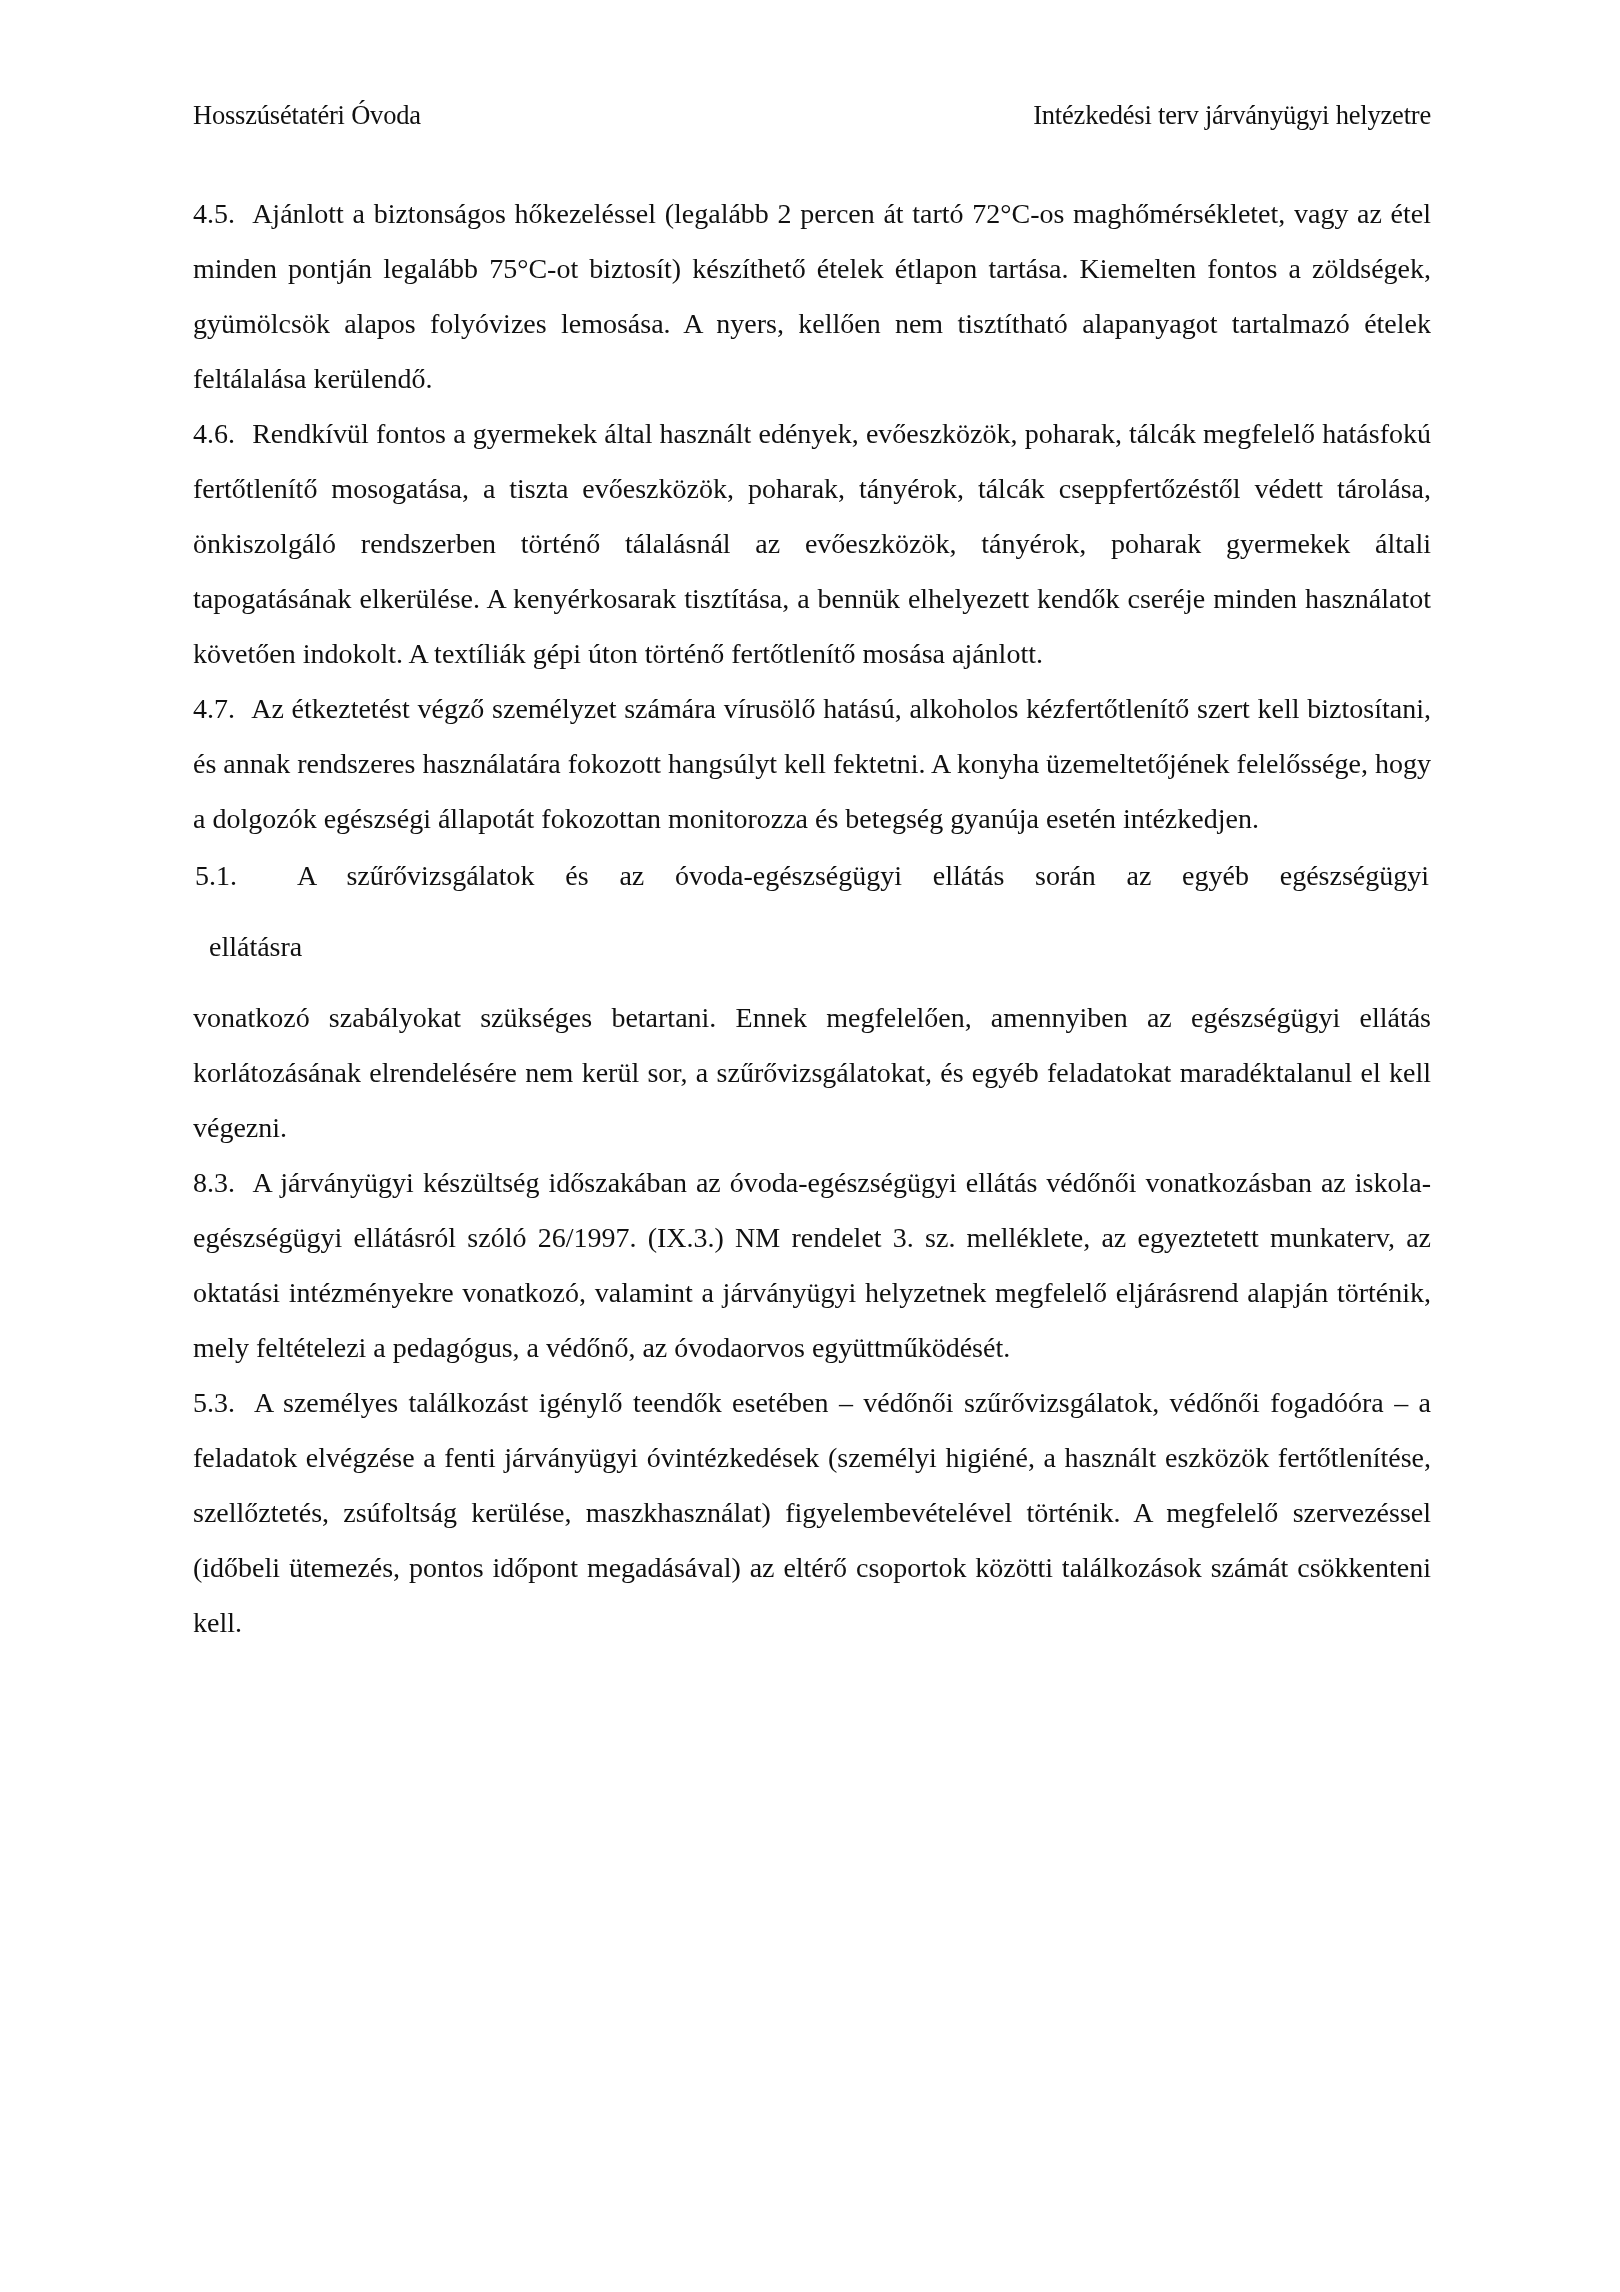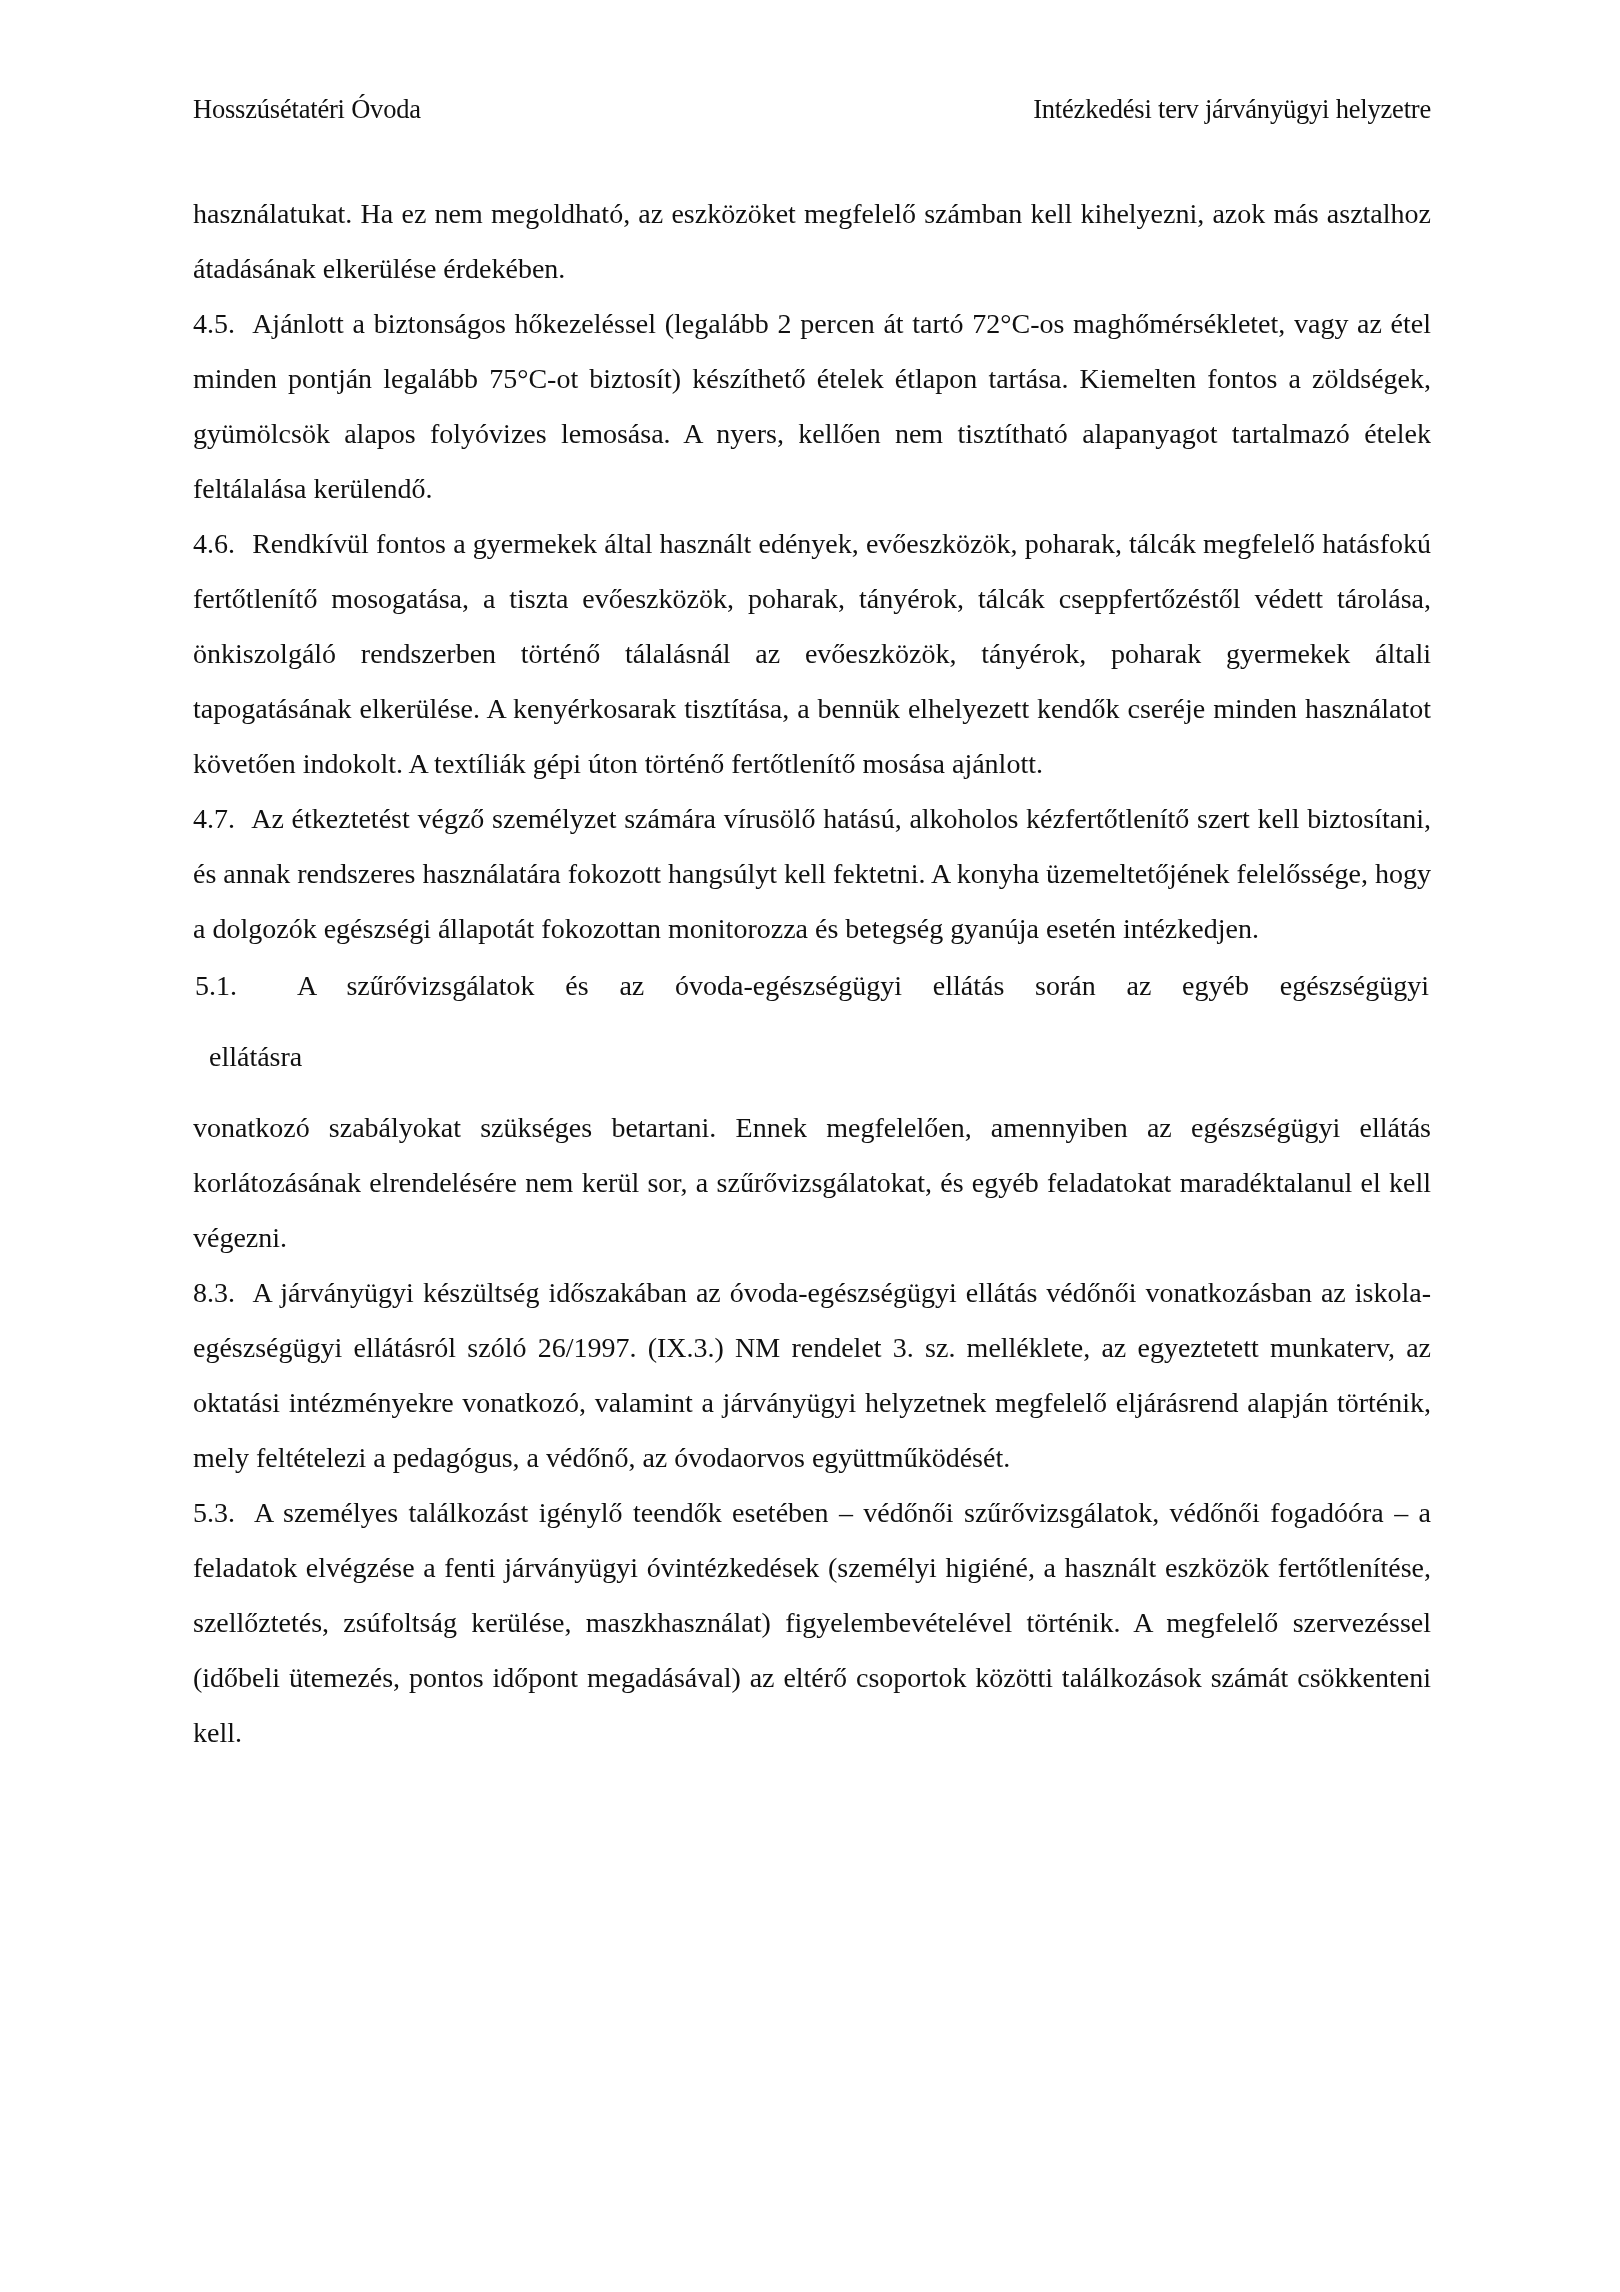--- a/index.html
+++ b/index.html
@@ -10,21 +10,21 @@
     body {
       width: 1620px;
       height: 2293px;
       position: relative;
       font-family: "Liberation Serif", "DejaVu Serif", serif;
       color: #111111;
       overflow: hidden;
     }
     .page-header {
       position: absolute;
-      top: 94px;
+      top: 100px;
       left: 193px;
       width: 1238px;
       height: 39px;
       display: flex;
       justify-content: space-between;
       align-items: baseline;
       font-size: 26.5px;
       letter-spacing: -0.2px;
     }
     .content {
@@ -69,21 +69,20 @@
 </head>
 <body>
 
 <div class="page-header">
   <span>Hosszúsétatéri Óvoda</span>
   <span>Intézkedési terv járványügyi helyzetre</span>
 </div>
 
 <div class="content">
 
-  <p class="para">használatukat. Ha ez nem megoldható, az eszközöket megfelelő számban kell kihelyezni, azok más asztalhoz átadásának elkerülése érdekében.</p>
 
   <p class="para">
     <span class="num">4.5.</span>
     <span>Ajánlott a biztonságos hőkezeléssel (legalább 2 percen át tartó 72°C-os maghőmérsékletet, vagy az étel minden pontján legalább 75°C-ot biztosít) készíthető ételek étlapon tartása. Kiemelten fontos a zöldségek, gyümölcsök alapos folyóvizes lemosása. A nyers, kellően nem tisztítható alapanyagot tartalmazó ételek feltálalása kerülendő.</span>
   </p>
 
   <p class="para">
     <span class="num">4.6.</span>
     <span>Rendkívül fontos a gyermekek által használt edények, evőeszközök, poharak, tálcák megfelelő hatásfokú fertőtlenítő mosogatása, a tiszta evőeszközök, poharak, tányérok, tálcák cseppfertőzéstől védett tárolása, önkiszolgáló rendszerben történő tálalásnál az evőeszközök, tányérok, poharak gyermekek általi tapogatásának elkerülése. A kenyérkosarak tisztítása, a bennük elhelyezett kendők cseréje minden használatot követően indokolt. A textíliák gépi úton történő fertőtlenítő mosása ajánlott.</span>
   </p>

